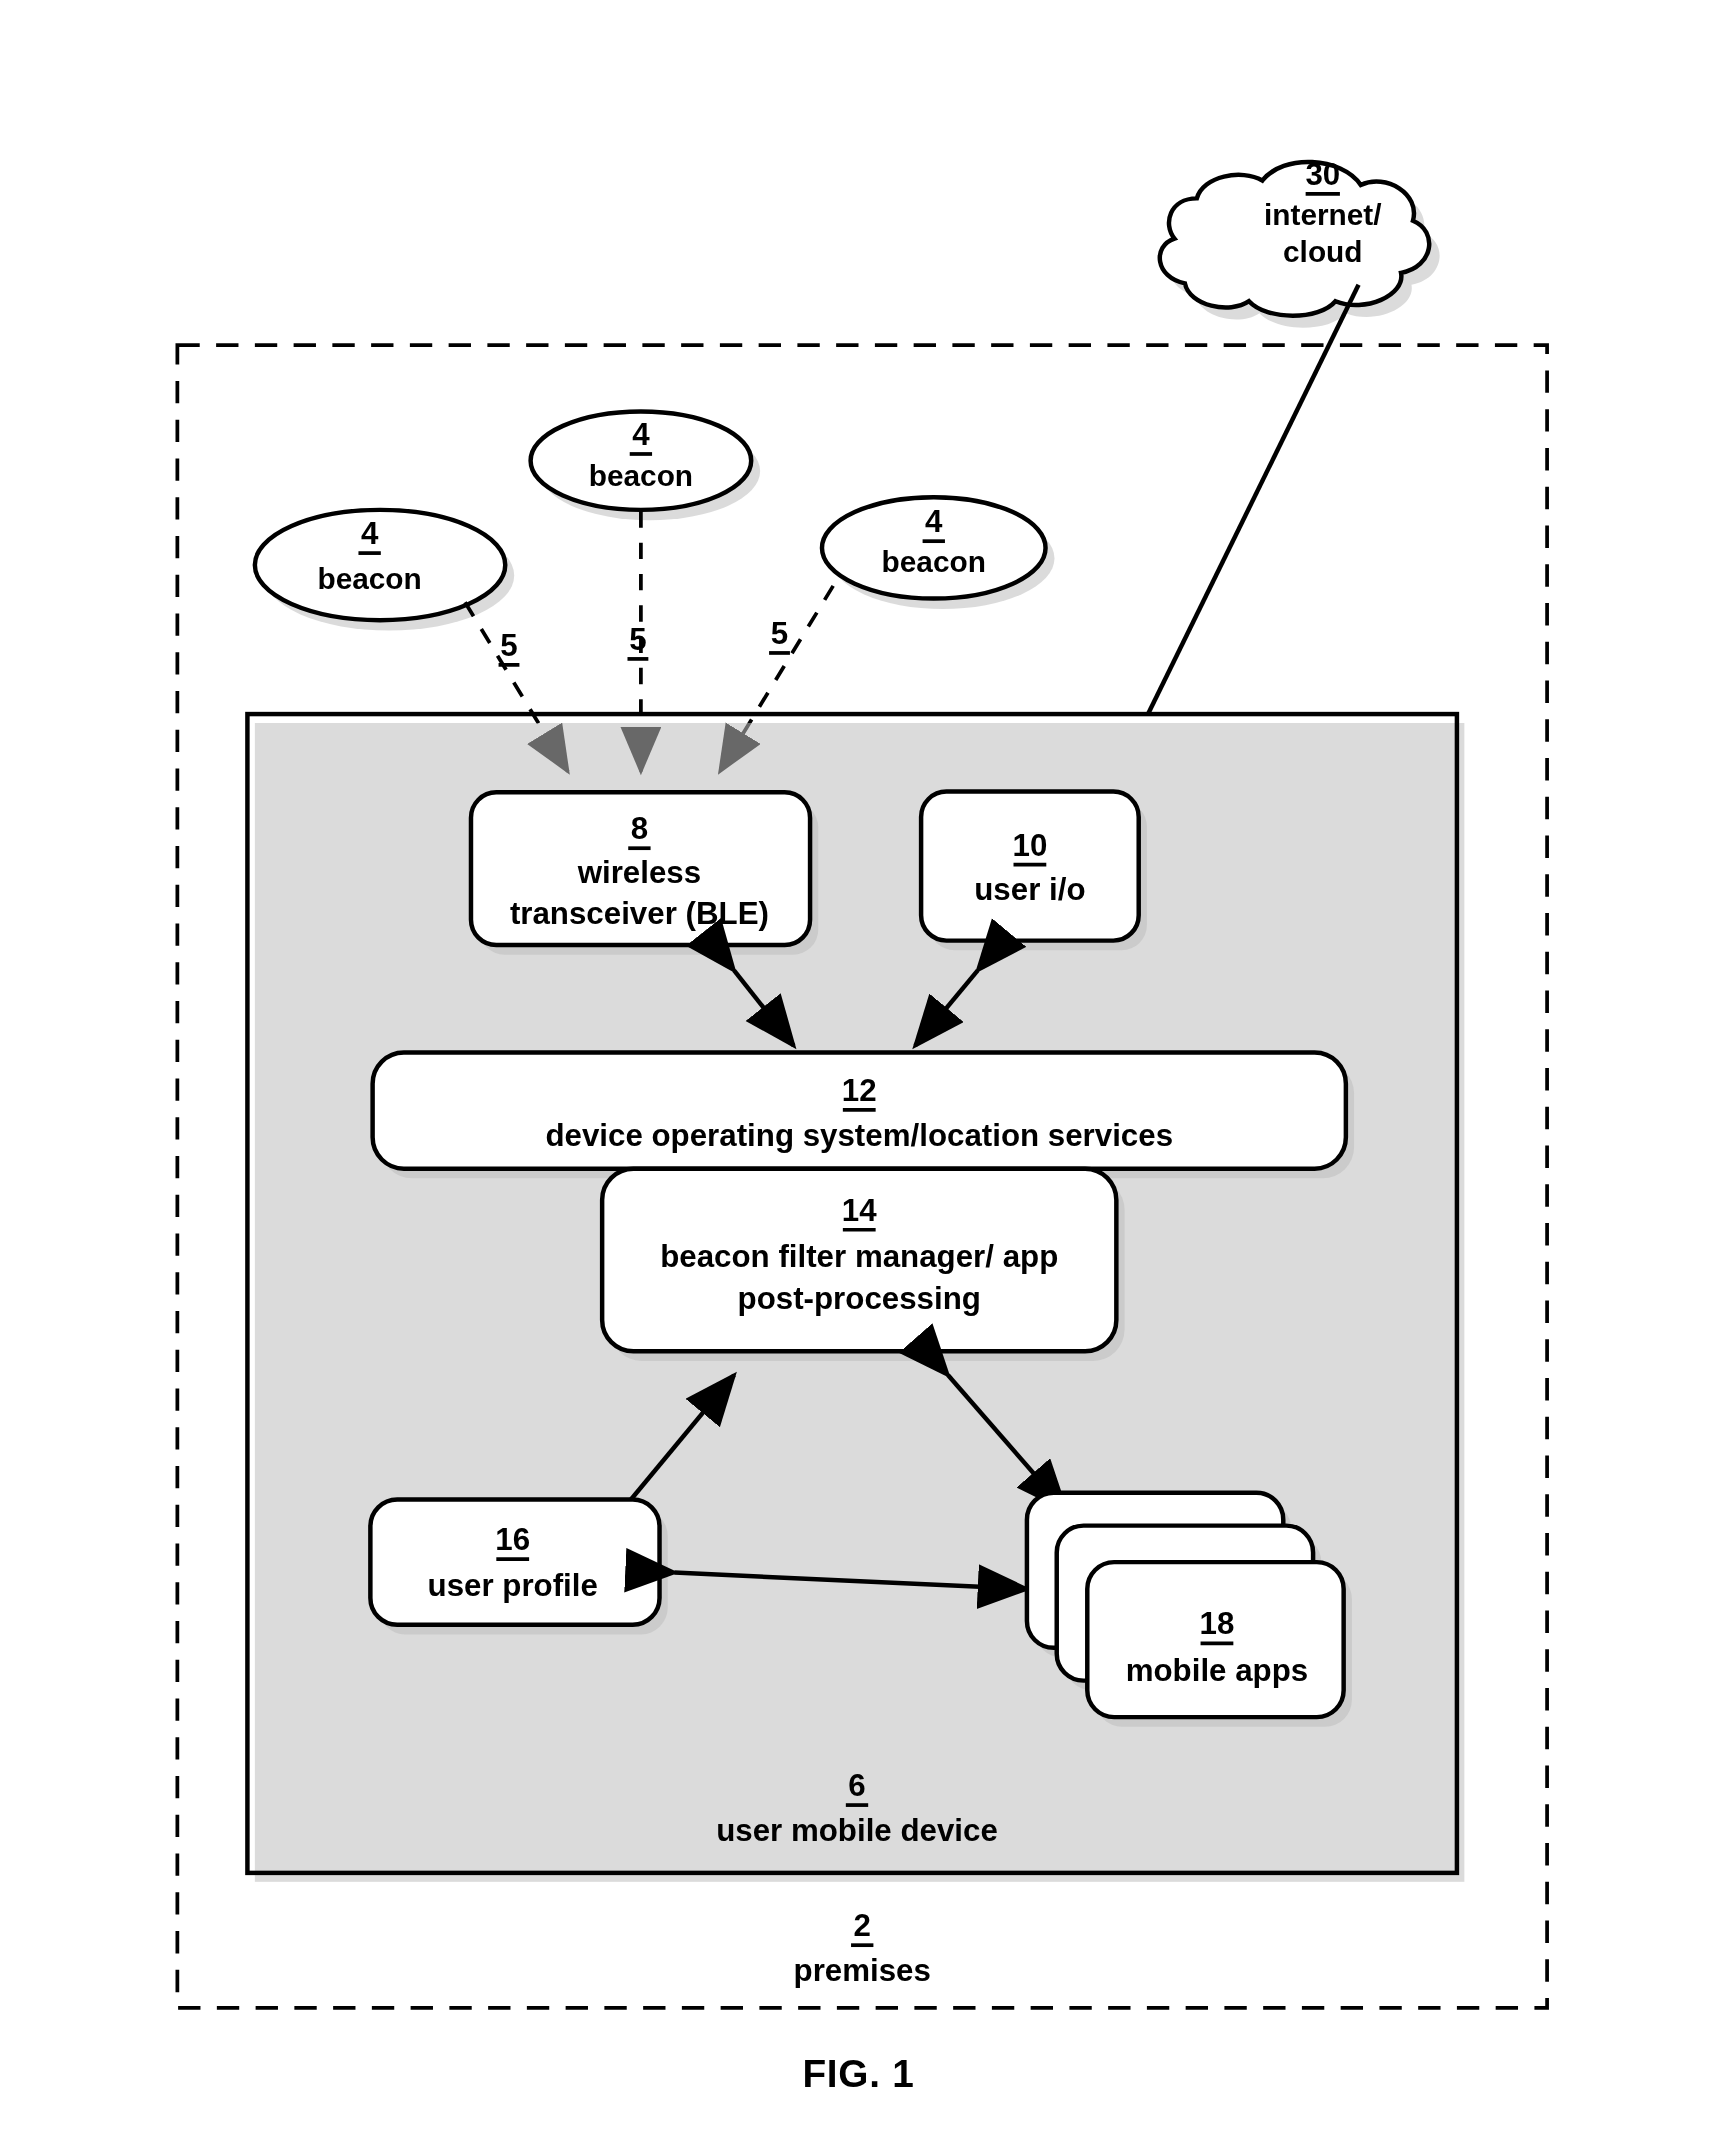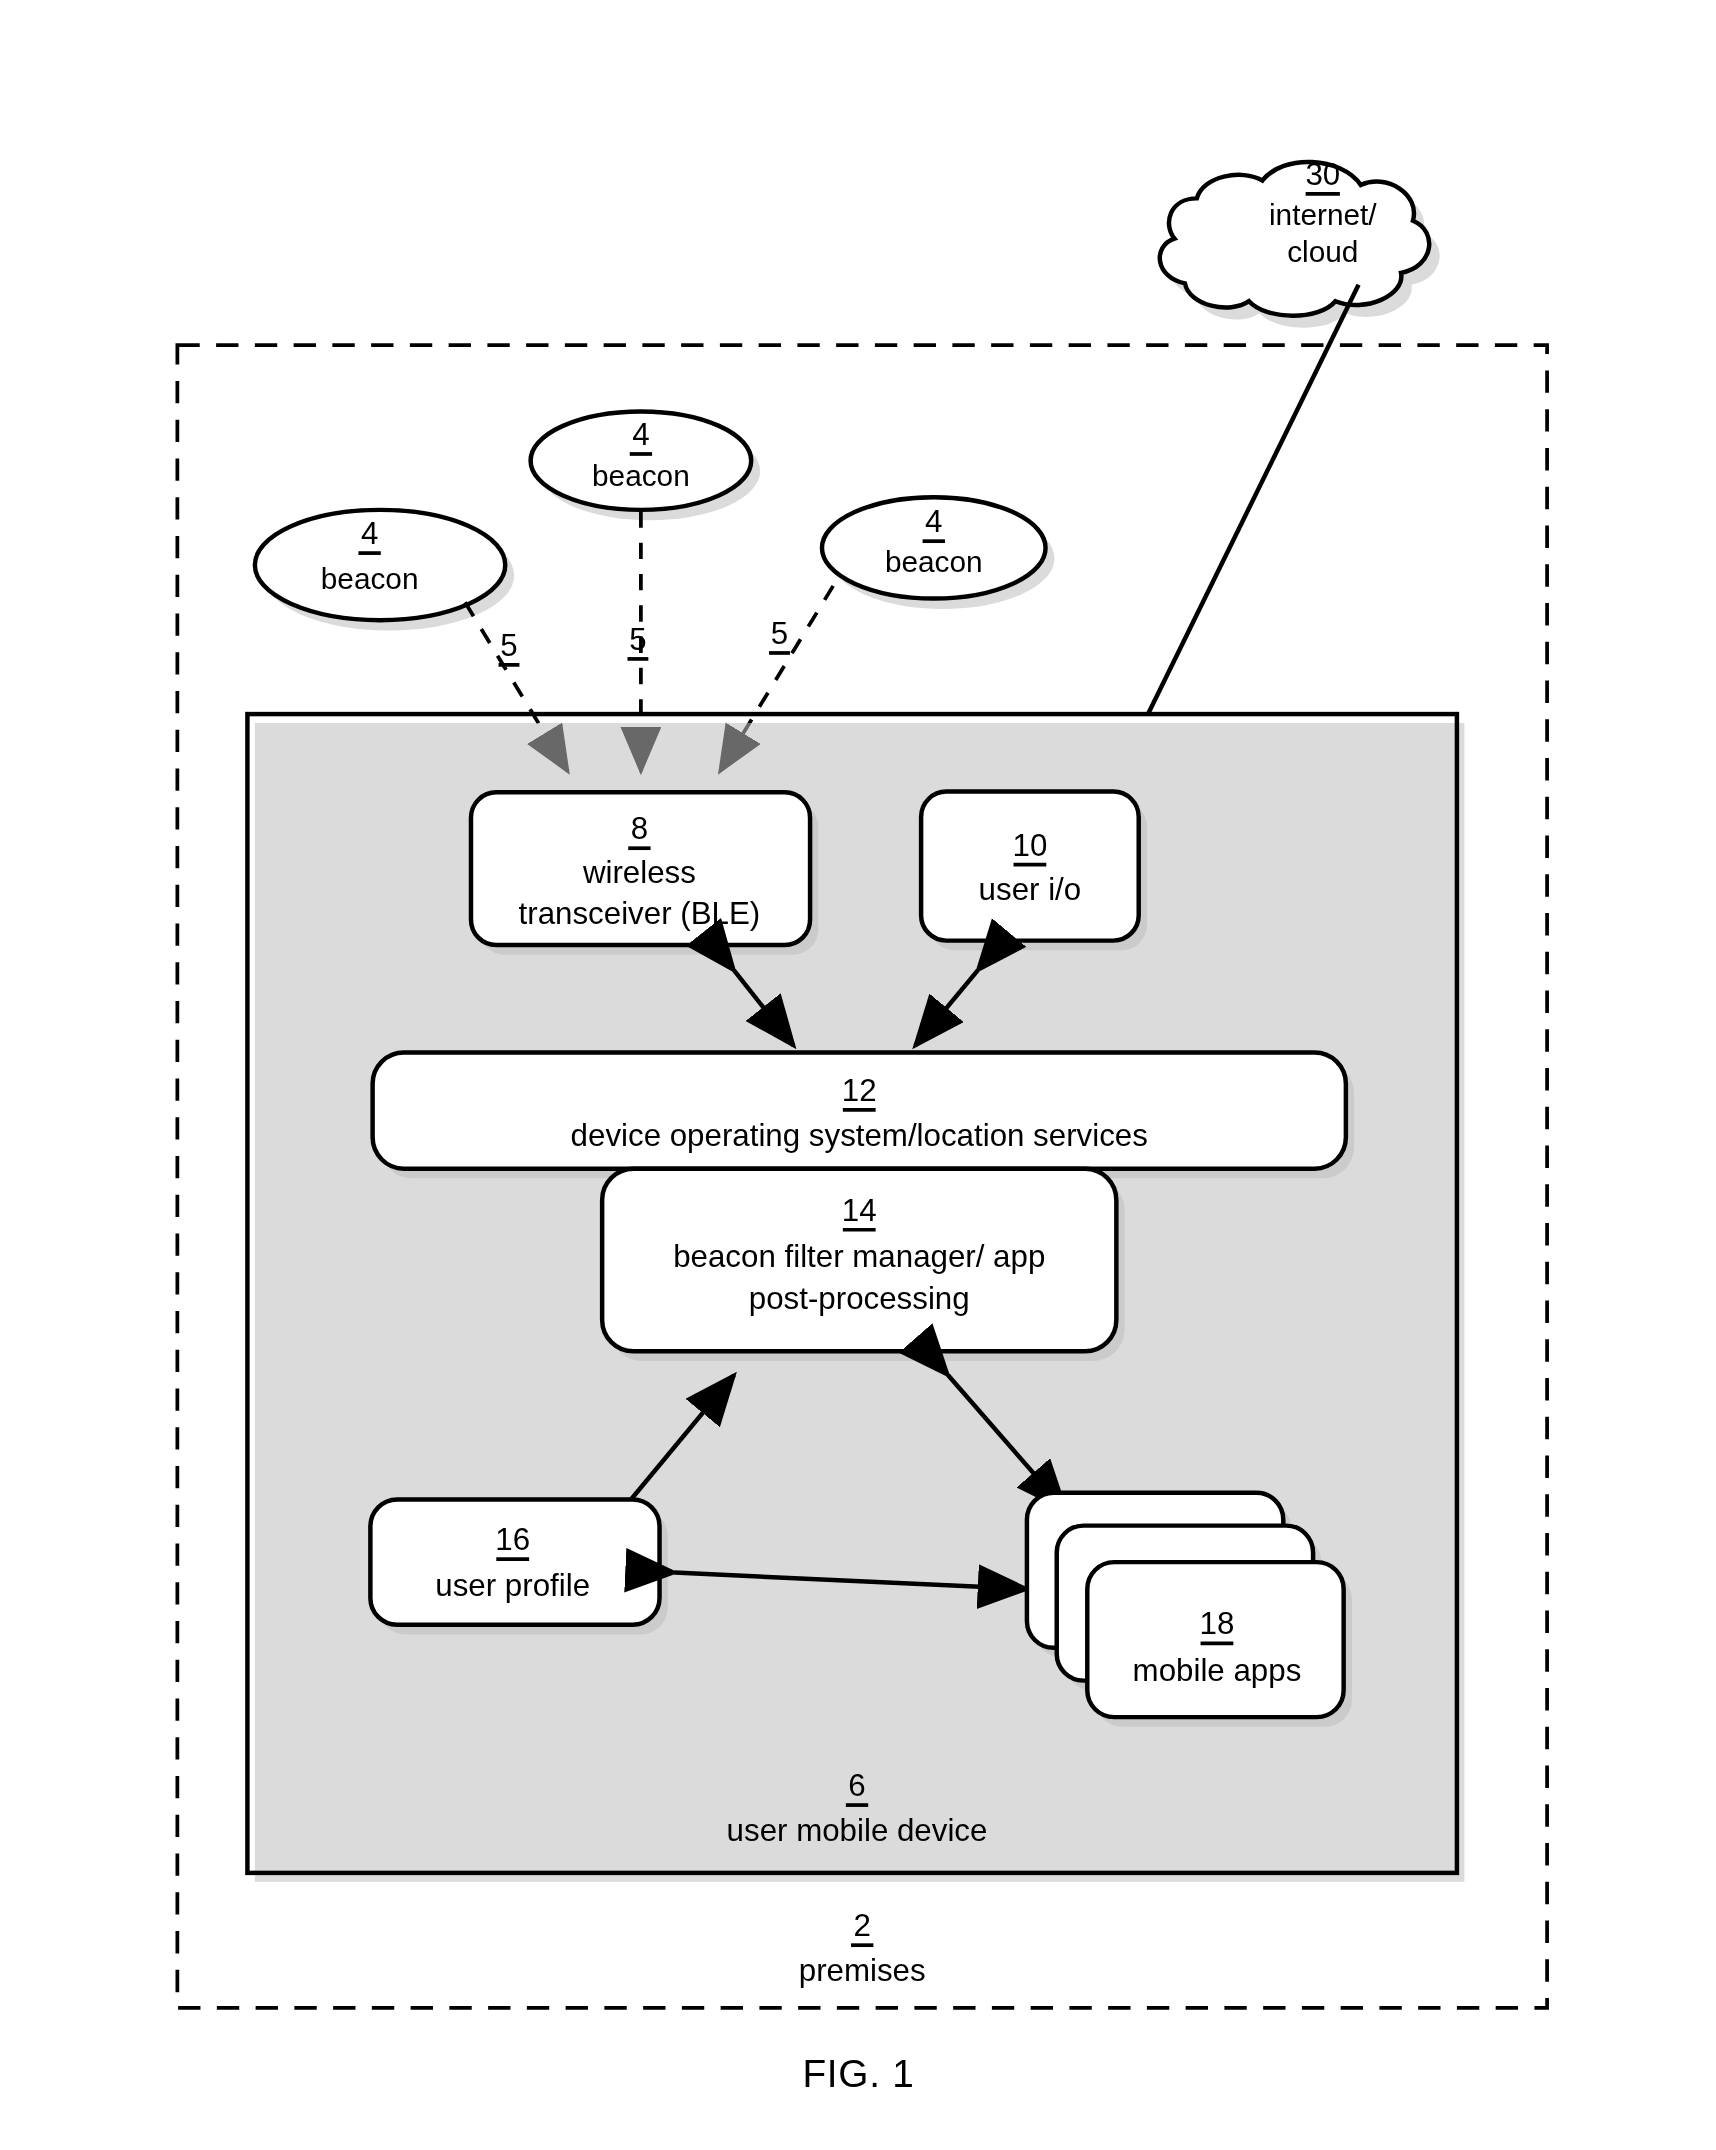--- a/index.html
+++ b/index.html
@@ -11,20 +11,21 @@
     width: 1717px;
     height: 2151px;
     font-family: "Liberation Sans", sans-serif;
     color: #000000;
     overflow: hidden;
   }
   #figure-root {
     position: relative;
     width: 1717px;
     height: 2151px;
+    font-weight: bold;
   }
   svg.diagram {
     position: absolute;
     top: 0;
     left: 0;
     width: 1717px;
     height: 2151px;
   }
   .node-text {
     font-family: "Liberation Sans", sans-serif;

